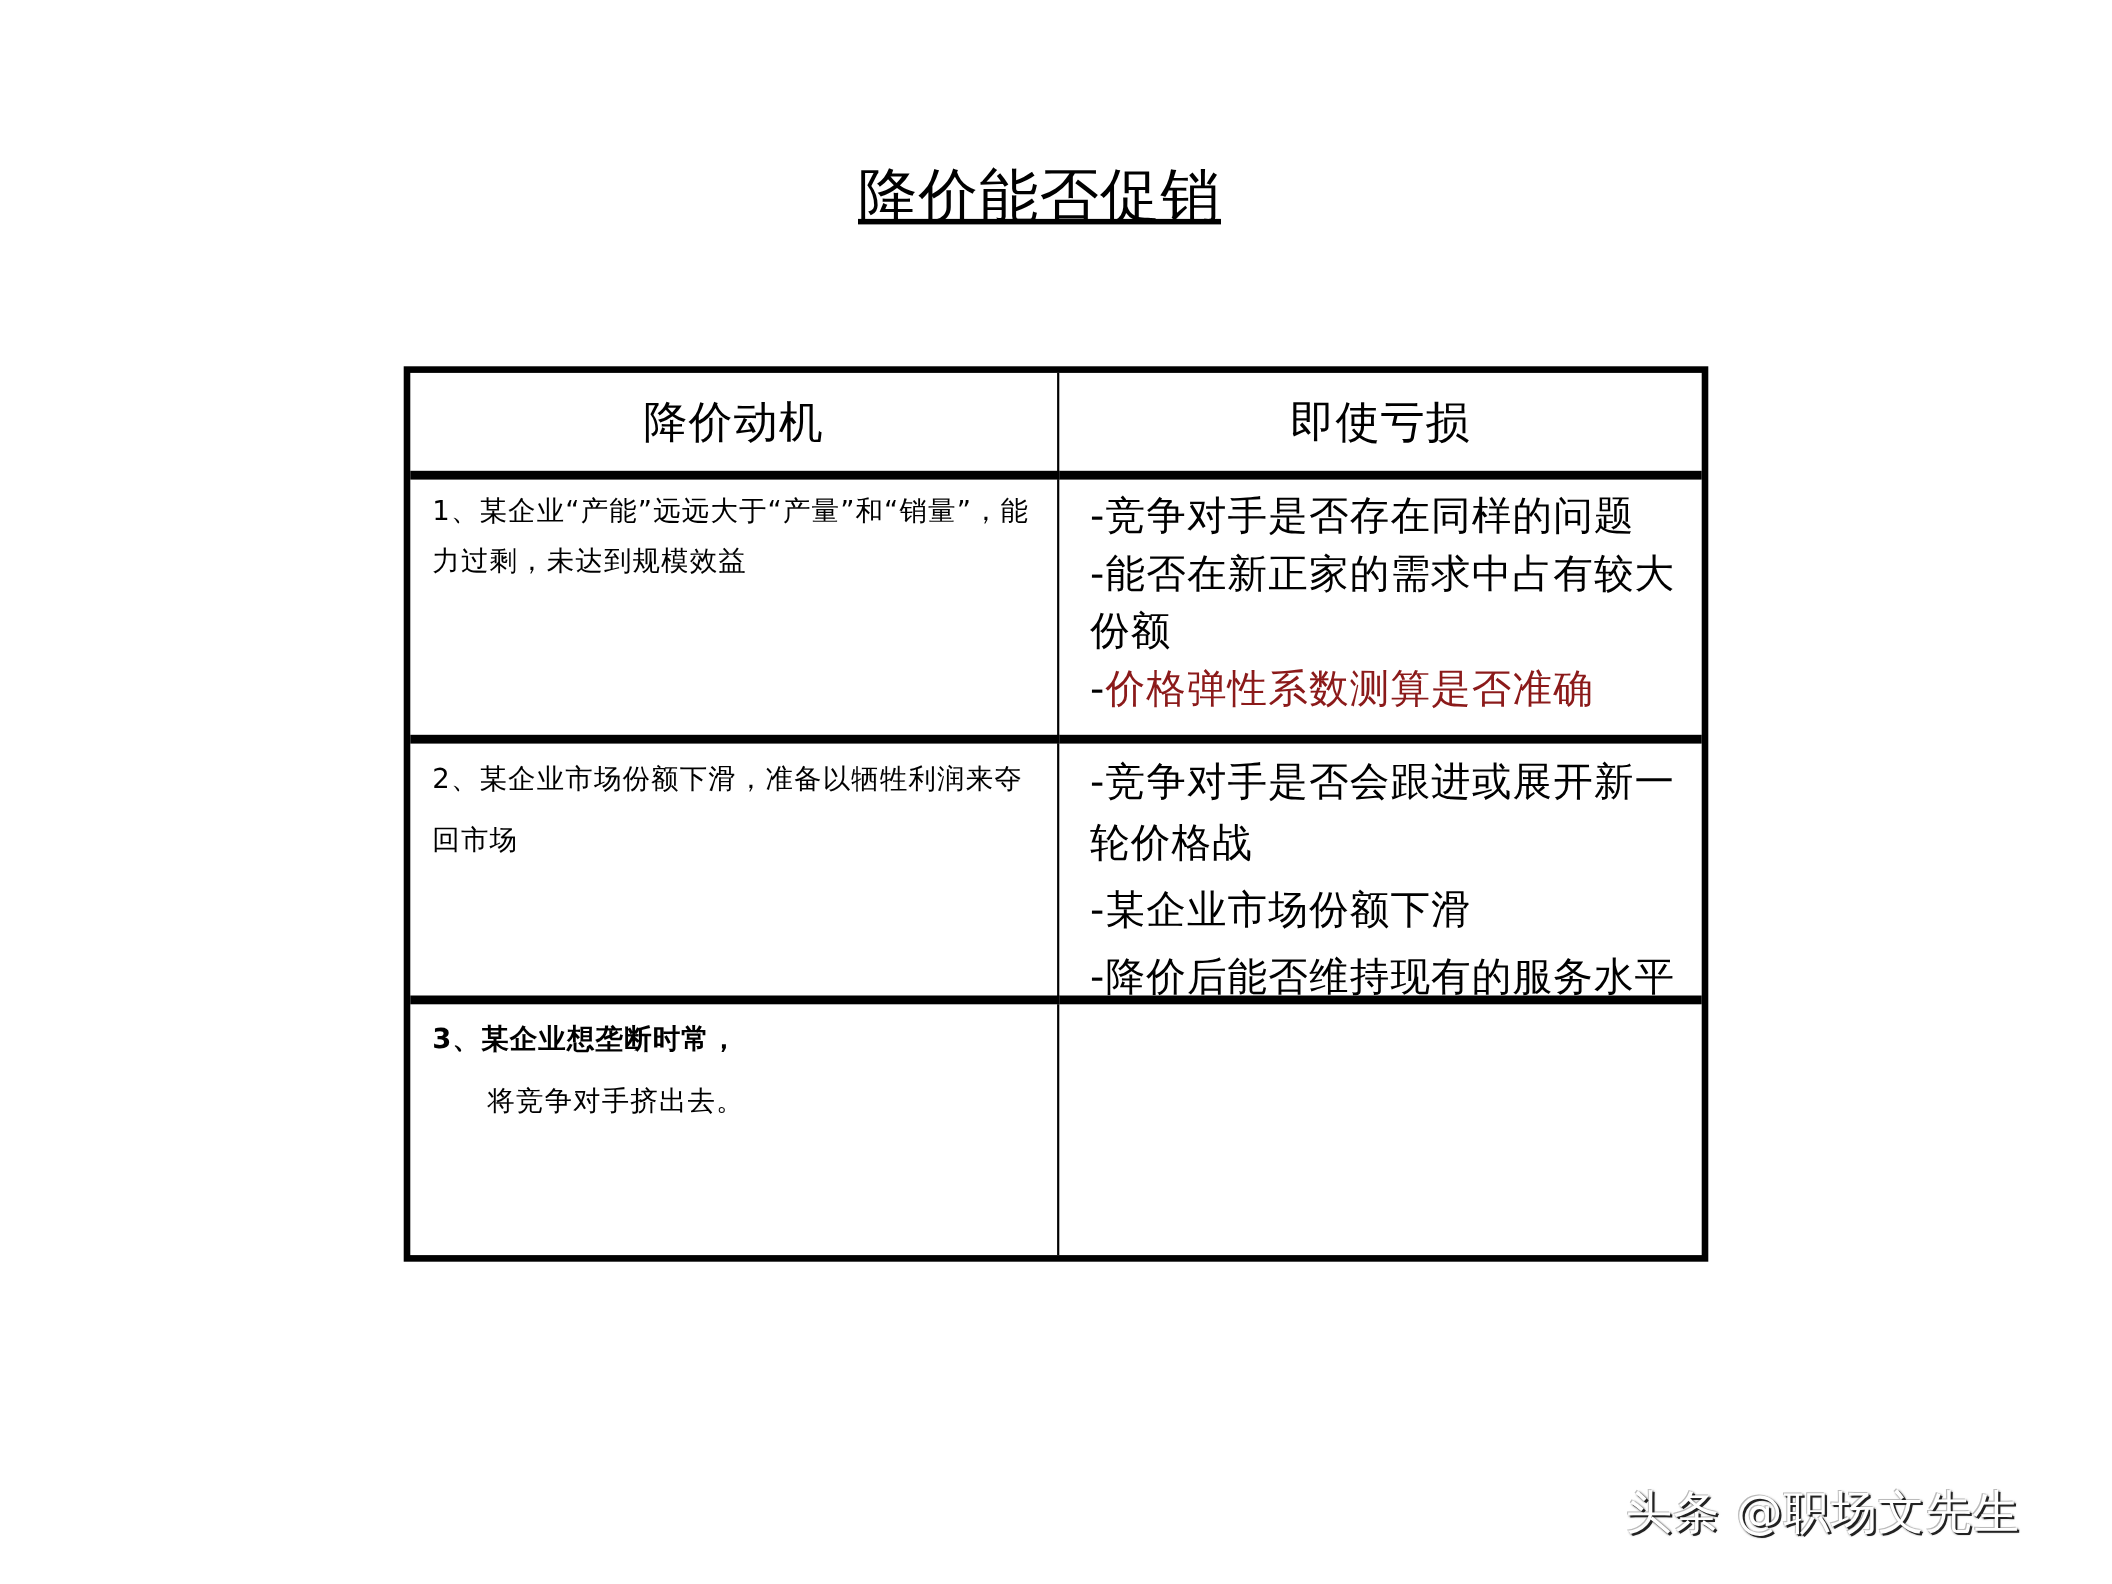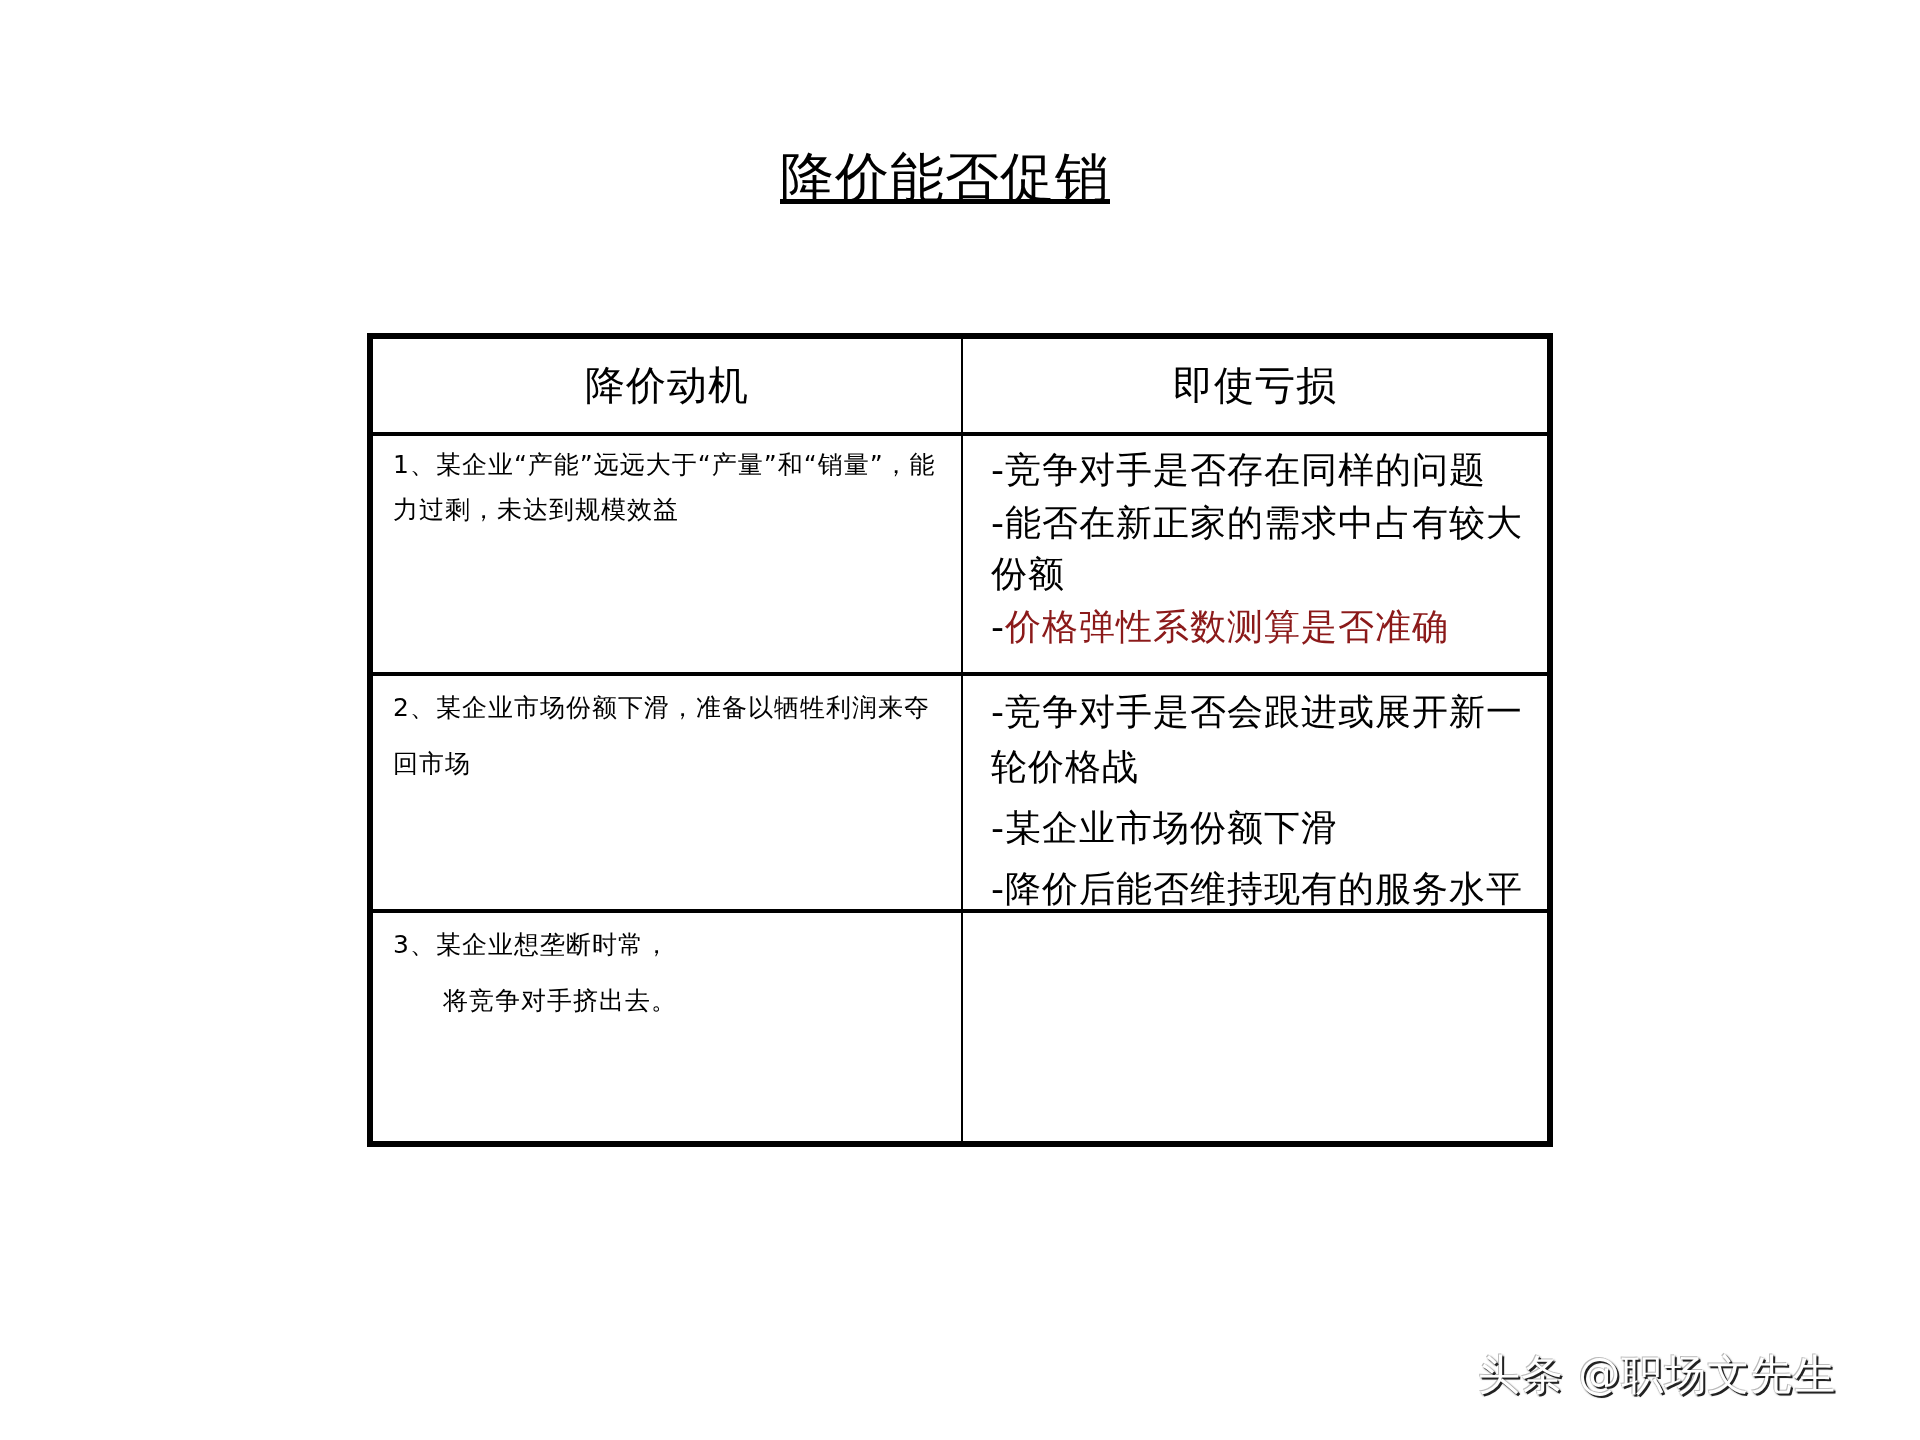--- a/index.html
+++ b/index.html
@@ -35,21 +35,21 @@
       width: 1186px;
       height: 814px;
       border: 6px solid #000;
       box-sizing: border-box;
       display: grid;
       grid-template-columns: 590px 1fr;
       grid-template-rows: 97px 240px 237px 1fr;
     }
     .cell {
       border-right: 2px solid #000;
-      border-bottom: 4px solid #000000;
+      border-bottom: 8px solid #000000;
       box-sizing: border-box;
       overflow: hidden;
     }
     .cell.col-right { border-right: none; }
     .cell.last-row { border-bottom: none; }
     .header-cell {
       display: flex;
       align-items: center;
       justify-content: center;
       font-family: "DejaVu Serif", "Liberation Serif", serif;
@@ -62,21 +62,21 @@
       letter-spacing: 1px;
     }
     .body-cell-right {
       padding: 8px 10px 0 28px;
       font-size: 36px;
       letter-spacing: 1px;
     }
     .row1-left { line-height: 45px; }
     .row2-left, .row3-left { line-height: 56px; padding-top: 4px; }
     .indent-line { padding-left: 50px; display: block; }
-    .first-line { display: block; }
+    .first-line { display: block; font-weight: bold; }
     .risk-item {
       margin: 0 0 2px 0;
       line-height: 51px;
     }
     .row2-right .risk-item, .row3-right .risk-item {
       line-height: 55px;
       margin-bottom: 6px;
     }
     .risk-item.highlight { color: #8b1a1a; }
     .risk-item .dash { color: #000; }

